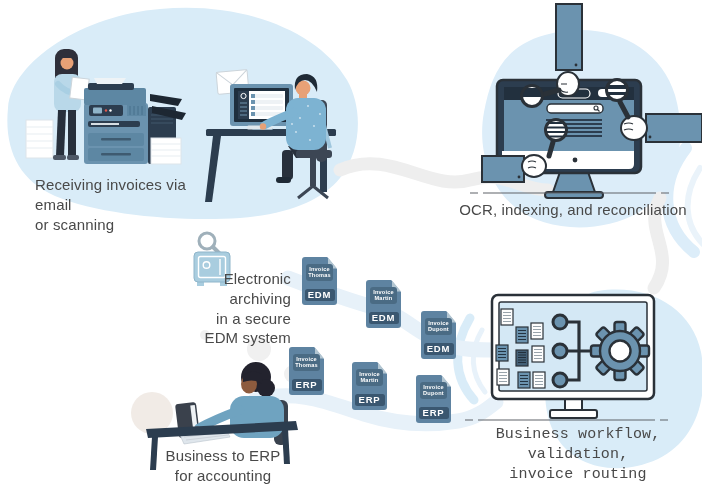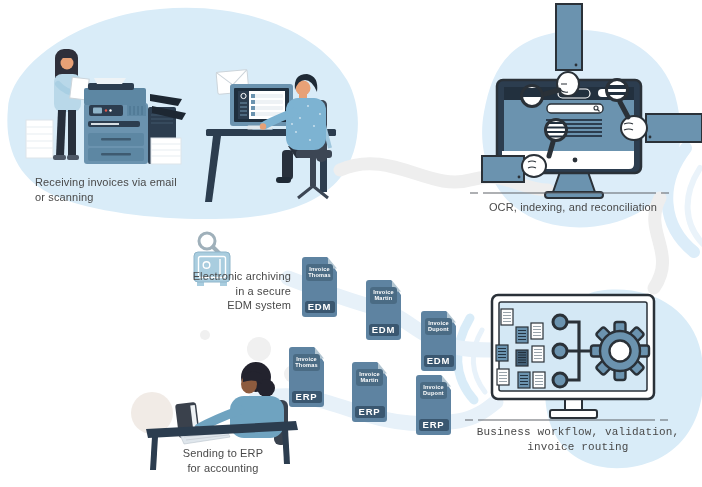--- a/index.html
+++ b/index.html
@@ -1,24 +1,24 @@
 <!DOCTYPE html>
 <html><head>
 <meta charset="utf-8">
 <style>
   html,body{margin:0;padding:0;background:#fff;}
   body{width:702px;height:487px;position:relative;overflow:hidden;
        font-family:"Liberation Sans",sans-serif;}
   #canvas-svg{position:absolute;left:0;top:0;z-index:1;}
-  .caption{position:absolute;z-index:4;color:#494949;font-size:11px;
+  .caption{position:absolute;z-index:4;color:#494949;font-size:15px;
            line-height:1.32;letter-spacing:.15px;white-space:pre-line;}
   .cap-center{text-align:center;}
   .cap-right{text-align:right;}
   
-  .doc{position:absolute;width:35px;height:60px;z-index:3;}
+  .doc{position:absolute;width:35px;height:48px;z-index:3;}
   .doc .page{position:absolute;inset:0;background:#5e83a1;border-radius:3px;
              clip-path:polygon(0 0,72% 0,100% 25%,100% 100%,0 100%);}
   .doc .fold{position:absolute;top:0;right:0;width:9.5px;height:11.5px;z-index:2;
              background:#b3c6d2;clip-path:polygon(0 0,100% 100%,0 100%);}
   .doc .name{position:absolute;top:6.5px;left:4px;right:4px;z-index:3;
              background:#4a6b84;border-radius:3px;color:#fff;font-size:5.6px;
              font-weight:600;line-height:1.22;text-align:center;padding:2px 0;
              white-space:pre-line;letter-spacing:.2px;}
   .doc .band{position:absolute;bottom:4.5px;left:2.5px;right:2.5px;z-index:3;
              background:#3a5770;border-radius:2.5px;color:#fff;font-weight:700;
@@ -338,21 +338,21 @@
     <path d="M465 420 H473 M478 420 H655 M660 420 H668" stroke="#5f6368" stroke-width="1.1" fill="none"></path>
   </g>
 </svg>
 
 <div class="caption" style="left:35px;top:175px;width:185px;">Receiving invoices via email
 or scanning</div>
 <div class="caption cap-center" style="left:442px;top:200px;width:262px;">OCR, indexing, and reconciliation</div>
 <div class="caption cap-right" style="left:171px;top:269px;width:120px;">Electronic archiving
 in a secure
 EDM system</div>
-<div class="caption cap-center" style="left:148px;top:446px;width:150px;">Sending to ERP
+<div class="caption cap-center" style="left:148px;top:446px;width:150px;">Business to ERP
 for accounting</div>
 <div class="caption cap-center" style="left:468px;top:425px;width:220px;font-family:Liberation Mono, monospace;">Business workflow, validation,
 invoice routing</div>
 
 <div class="doc" style="left:302px;top:257px;">
   <div class="page"></div>
   <div class="fold"></div>
   <div class="name">Invoice
 Thomas</div>
   <div class="band">EDM</div>

